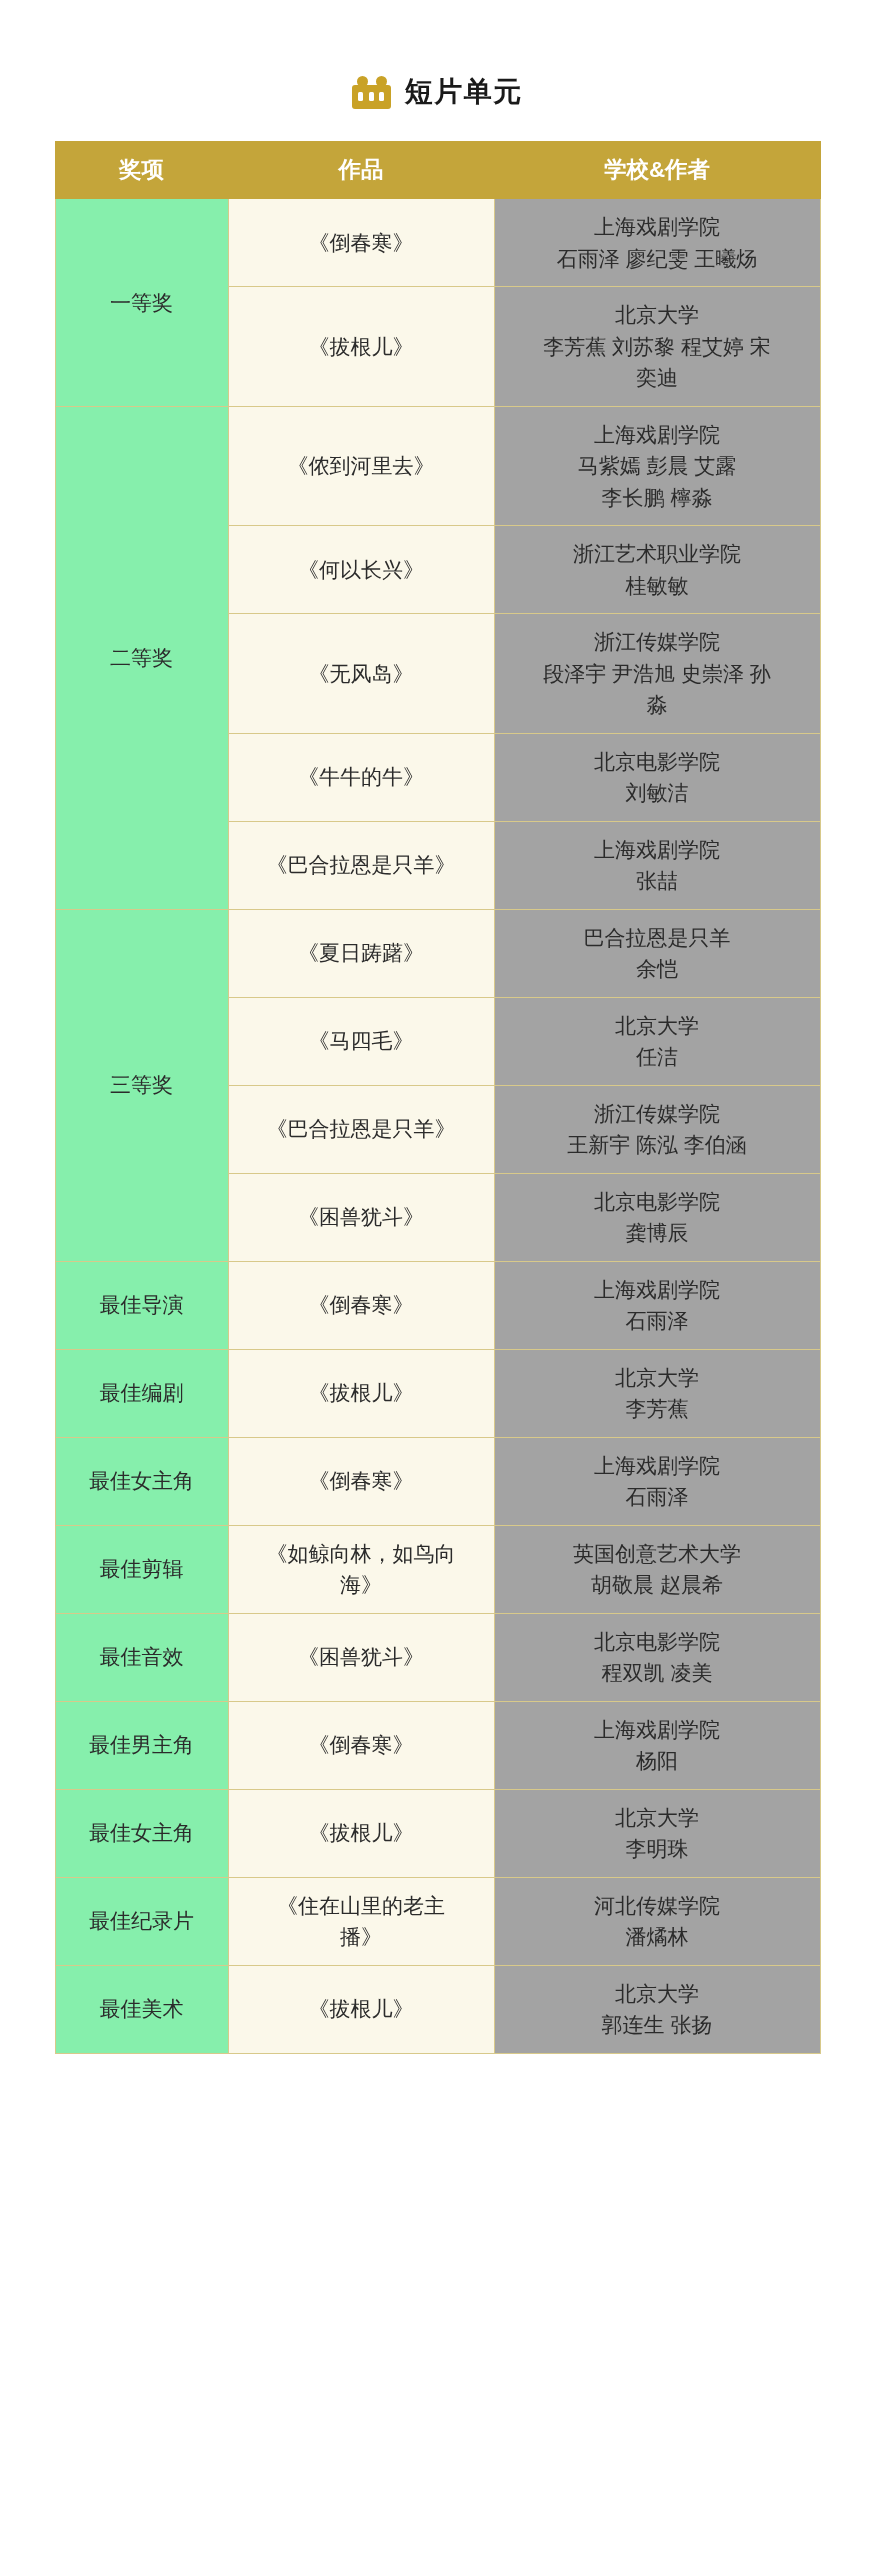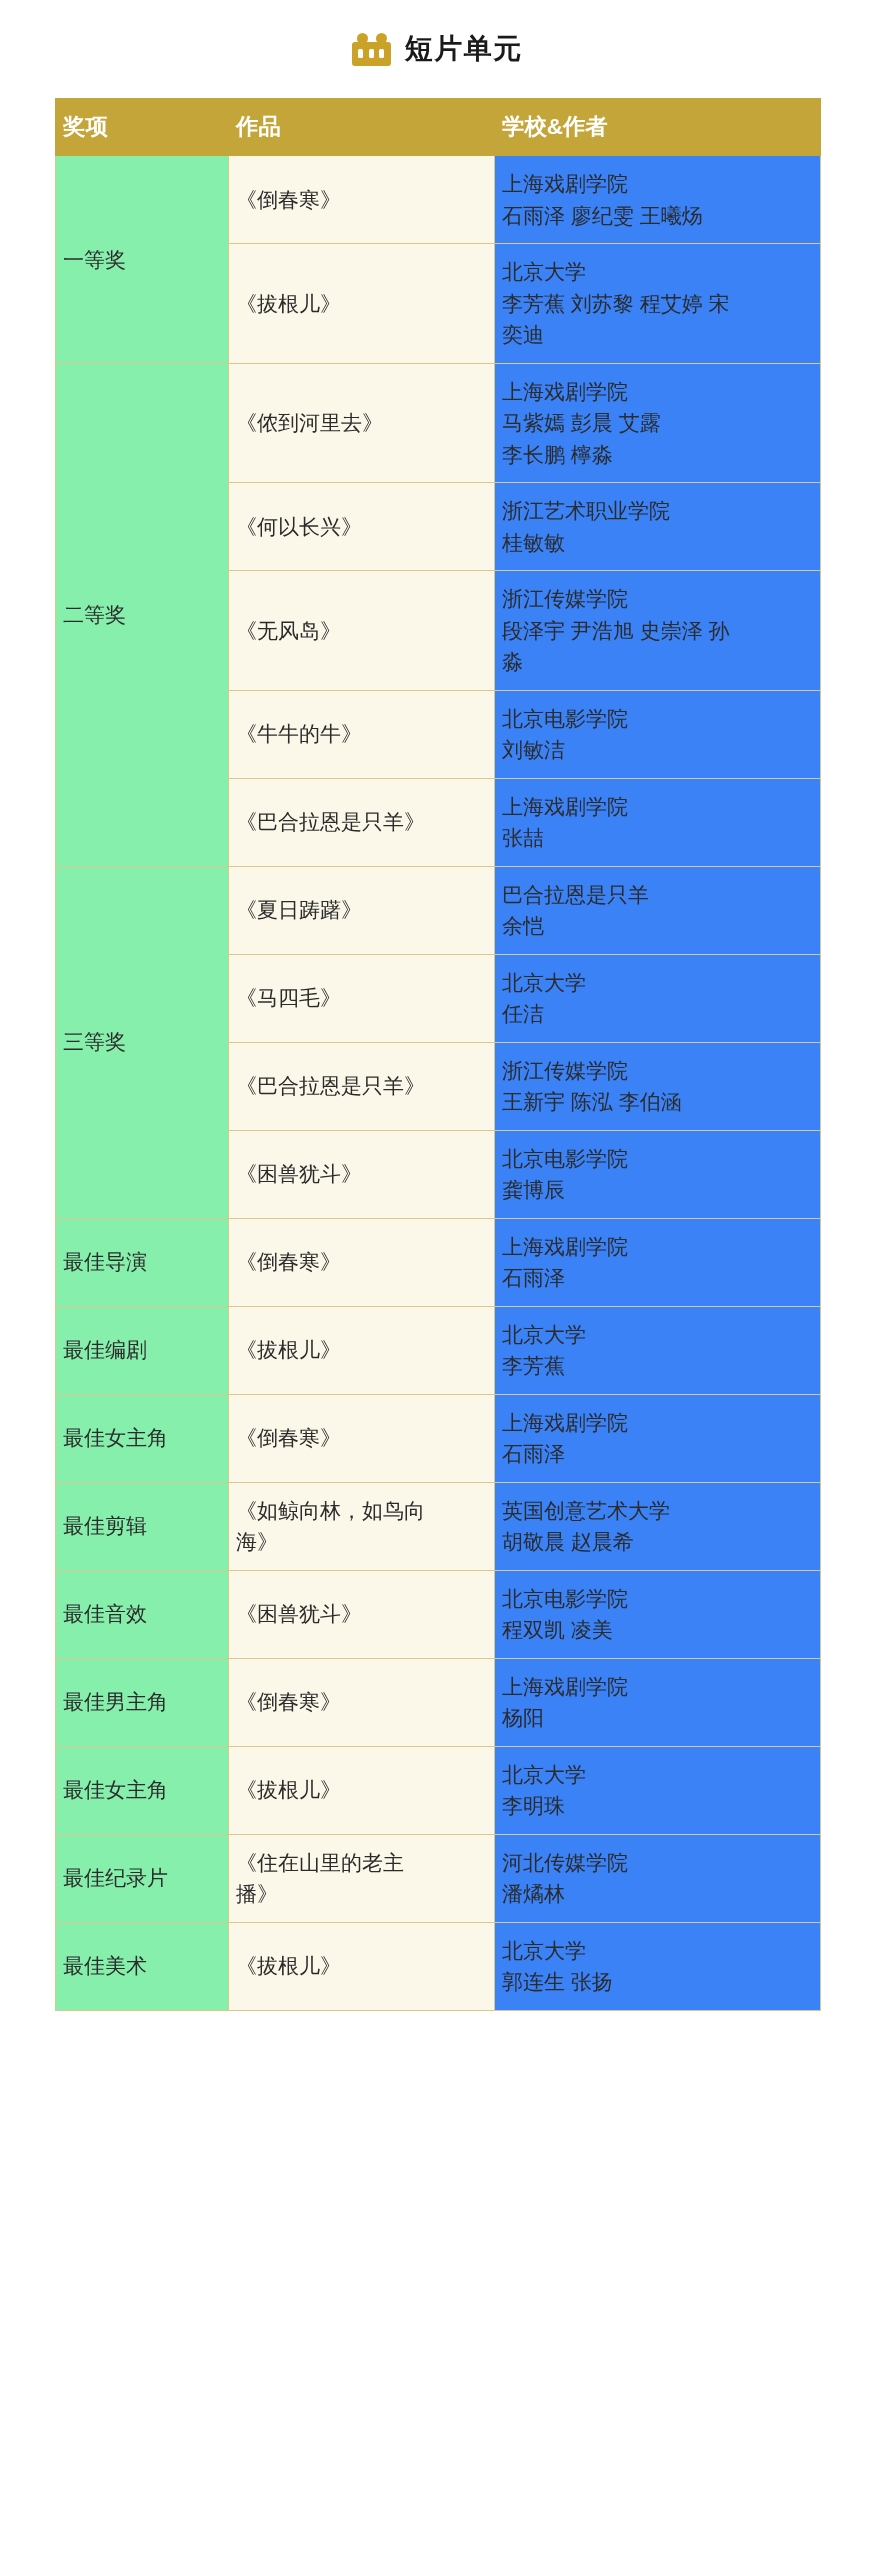--- a/index.html
+++ b/index.html
@@ -13,20 +13,21 @@
     min-height: 2576px;
     background: #ffffff;
     padding: 0 0 15px 0;
   }
   .title-bar {
     display: flex;
     align-items: center;
     justify-content: center;
     gap: 13.5px;
     height: 98px;
+    margin-top: 43px;
   }
   .title-icon {
     width: 39px; height: 33px;
     position: relative;
     display: inline-block;
   }
   .title-icon .body {
     position: absolute;
     left: 0; top: 9px;
     width: 39px; height: 24px;
@@ -68,21 +69,21 @@
   }
 
   table.awards {
     border-collapse: collapse;
     margin: 0 auto;
     width: 766px;
     table-layout: fixed;
   }
   table.awards th, table.awards td {
     border: 1.5px solid #d8c98a;
-    text-align: left;
+    text-align: center;
     vertical-align: middle;
     font-size: 21px;
     color: #2b2b2b;
     line-height: 1.5;
     padding: 12px 7.5px;
   }
   table.awards thead th {
     background: #c4a53a;
     color: #ffffff;
     font-weight: bold;
@@ -97,21 +98,21 @@
 
   td.cat {
     background: #86efac;
     font-size: 22px;
   }
   td.work {
     background: #fbf8ea;
     margin-left: 48px;
   }
   td.people {
-    background: #3b82f6;
+    background: #a3a3a3;
     padding-left: 13.5px;
     padding-right: 13.5px;
   }
   .ln { display: block; }
 </style>
 </head>
 <body>
 
 <div class="page">
 

